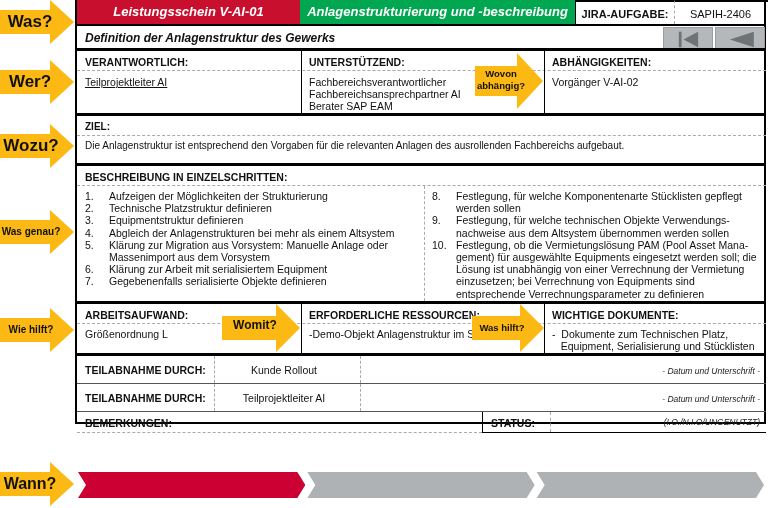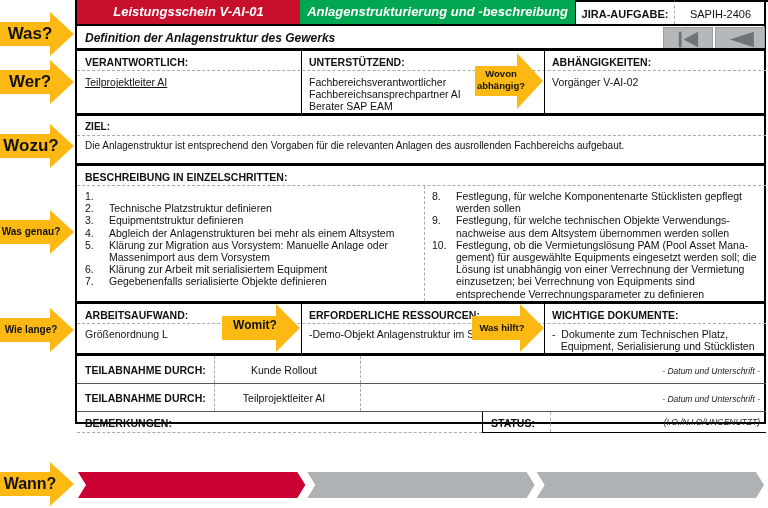--- a/index.html
+++ b/index.html
@@ -27,21 +27,21 @@
   ol.steps li .n { width: 24px; flex: none; }
   .sig { position: absolute; right: 6px; font-style: italic; font-size: 8.5px; color: #222; }
   .arrow { position: absolute; }
   .arrow svg { position: absolute; left: 0; top: 0; }
   .arrow span { position: absolute; left: 0; width: 100%; text-align: center; font-weight: bold; color: #111; }
   .timeline { position: absolute; left: 78px; top: 472px; width: 688px; height: 26px; }
 </style>
 </head>
 <body>
 
-<div class="arrow" style="left:0;top:12px;width:58px;height:44px;">
+<div class="arrow" style="left:0;top:0;width:58px;height:44px;">
   <svg width="76" height="44">
       <polygon points="0,10 50,10 50,0 74,22 50,44 50,34 0,34" fill="#fdb913"></polygon>
     </svg>
   <span style="top:12px;font-size:17px;width:60px;">Was?</span>
 </div>
 <div class="arrow" style="left:0;top:60px;width:76px;height:44px;">
   <svg width="76" height="44">
       <polygon points="0,10 50,10 50,0 74,22 50,44 50,34 0,34" fill="#fdb913"></polygon>
     </svg>
   <span style="top:12px;font-size:17px;width:60px;">Wer?</span>
@@ -55,21 +55,21 @@
 <div class="arrow" style="left:0;top:210px;width:76px;height:44px;">
   <svg width="76" height="44">
       <polygon points="0,10 50,10 50,0 74,22 50,44 50,34 0,34" fill="#fdb913"></polygon>
     </svg>
   <span style="top:16px;font-size:10px;width:62px;">Was genau?</span>
 </div>
 <div class="arrow" style="left:0;top:308px;width:76px;height:44px;">
   <svg width="76" height="44">
       <polygon points="0,10 50,10 50,0 74,22 50,44 50,34 0,34" fill="#fdb913"></polygon>
     </svg>
-  <span style="top:16px;font-size:10px;width:62px;">Wie lange?</span>
+  <span style="top:16px;font-size:10px;width:62px;">Wie hilft?</span>
 </div>
 <div class="arrow" style="left:0;top:462px;width:76px;height:44px;">
   <svg width="76" height="44">
       <polygon points="0,10 50,10 50,0 74,22 50,44 50,34 0,34" fill="#fdb913"></polygon>
     </svg>
   <span style="top:13px;font-size:16px;width:60px;">Wann?</span>
 </div>
 
 <div class="form">
   <div class="form-topbar"></div>
@@ -122,20 +122,23 @@
     <div class="txt" style="left:8px;top:24px;font-size:10px;white-space:nowrap;">Die Anlagenstruktur ist entsprechend den Vorgaben für die relevanten Anlagen des ausrollenden Fachbereichs aufgebaut.</div>
   </div>
 
   <div class="cell sect" style="top:166px;height:138px;">
     <div class="label" style="left:8px;top:5px;">BESCHREIBUNG IN EINZELSCHRITTEN:</div>
     <div class="dash" style="left:0;right:0;top:19px;"></div>
     <div class="vdash" style="left:347px;top:20px;bottom:0;"></div>
     <ol class="steps" id="steps-left" style="left:8px;top:24px;width:335px;">
         <li>
           <span class="n">1.</span>
+          <span>
+            <div>Aufzeigen der Möglichkeiten der Strukturierung</div>
+          </span>
         </li>
         <li>
           <span class="n">2.</span>
           <span>
             <div>Technische Platzstruktur definieren</div>
           </span>
         </li>
         <li>
           <span class="n">3.</span>
           <span>

